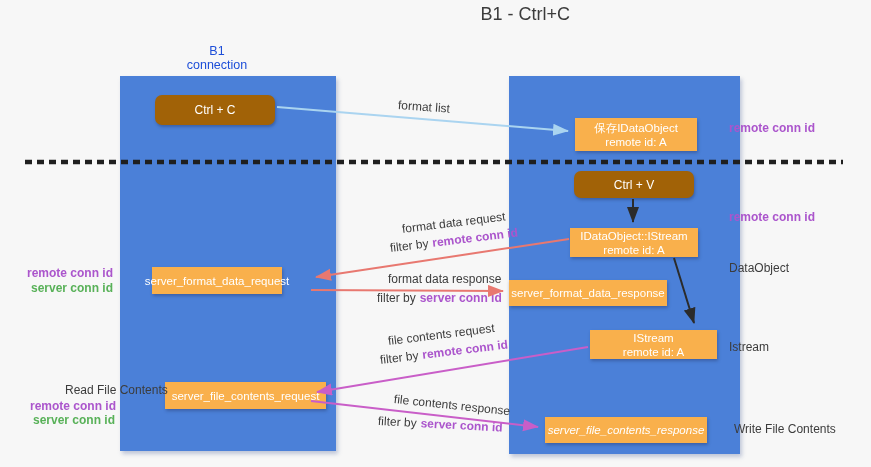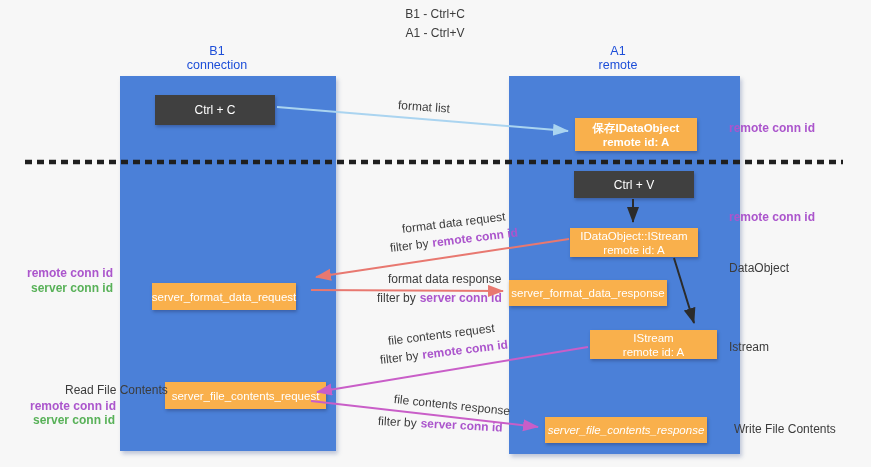--- a/index.html
+++ b/index.html
@@ -8,41 +8,41 @@
   #canvas {
     position: relative;
     width: 871px;
     height: 467px;
     background: #f7f7f7;
     overflow: hidden;
   }
   .abs { position: absolute; }
   .title {
     left: 300px; top: 5px; width: 270px;
-    text-align: center;
-    font-size: 12px; line-height: 19px;
+    text-align: right;
+    font-size: 18px; line-height: 19px;
     color: #3c3c3c;
   }
   .col-header {
     text-align: center;
     font-size: 12.5px; line-height: 14px;
     color: #1d4ed8;
   }
   .col-rect {
     background: #4b80d8;
     box-shadow: 2px 3px 4px rgba(90,110,160,0.35);
   }
   .node {
     display: flex; flex-direction: column;
     align-items: center; justify-content: center;
     color: #ffffff;
     text-align: center;
     box-shadow: 1px 2px 3px rgba(40,60,110,0.45);
   }
-  .node.green { background: #404040; font-size: 12px; }
+  .node.green { background: #a16207; font-size: 12px; border-radius: 7px; }
   .node.orange { background: #f9b04c; font-size: 11.5px; line-height: 14px; }
   .lbl { font-size: 12px; color: #3c3c3c; white-space: nowrap; }
   .lbl.purple { color: #ab55cc; font-weight: bold; }
   .lbl.green { color: #58b158; font-weight: bold; }
   .arrow-lbl {
     font-size: 12px; color: #3c3c3c; white-space: nowrap;
     transform-origin: left center;
   }
   .arrow-lbl .flt { margin-right: 4px; }
   .arrow-lbl .purple { color: #ab55cc; font-weight: bold; }
@@ -56,51 +56,46 @@
     pointer-events: none;
   }
 </style>
 </head>
 <body>
 
 <div id="canvas">
 
   <div class="abs title">
     <div>B1 - Ctrl+C</div>
-    <div>A1 - Ctrl+V</div>
   </div>
 
   <div class="abs col-header" style="left:155px; top:44px; width:124px;">
     <div>B1</div>
     <div>connection</div>
-  </div>
-  <div class="abs col-header" style="left:556px; top:44px; width:124px;">
-    <div>A1</div>
-    <div>remote</div>
   </div>
 
   <div class="abs col-rect" style="left:120px; top:76px; width:216px; height:375px;"></div>
   <div class="abs col-rect" style="left:509px; top:76px; width:231px; height:378px;"></div>
 
   <div class="abs node green" style="left:155px; top:95px; width:120px; height:30px;">
     <div>Ctrl + C</div>
   </div>
   <div class="abs node green" style="left:574px; top:171px; width:120px; height:27px;">
     <div>Ctrl + V</div>
   </div>
 
-  <div class="abs node orange" style="left:575px; top:118px; width:122px; height:33px;font-weight:bold;">
+  <div class="abs node orange" style="left:575px; top:118px; width:122px; height:33px;">
     <div>保存IDataObject</div>
     <div>remote id: A</div>
   </div>
   <div class="abs node orange" style="left:570px; top:228px; width:128px; height:29px;">
     <div>IDataObject::IStream</div>
     <div>remote id: A</div>
   </div>
-  <div class="abs node orange" style="left:152px; top:267px; width:144px; height:27px;margin-top:16px;">
+  <div class="abs node orange" style="left:152px; top:267px; width:130px; height:27px;">
     <div>server_format_data_request</div>
   </div>
   <div class="abs node orange" style="left:509px; top:280px; width:158px; height:26px;">
     <div>server_format_data_response</div>
   </div>
   <div class="abs node orange" style="left:590px; top:330px; width:127px; height:29px;">
     <div>IStream</div>
     <div>remote id: A</div>
   </div>
   <div class="abs node orange" style="left:149px; top:382px; width:161px; height:27px;margin-left:16px;">

